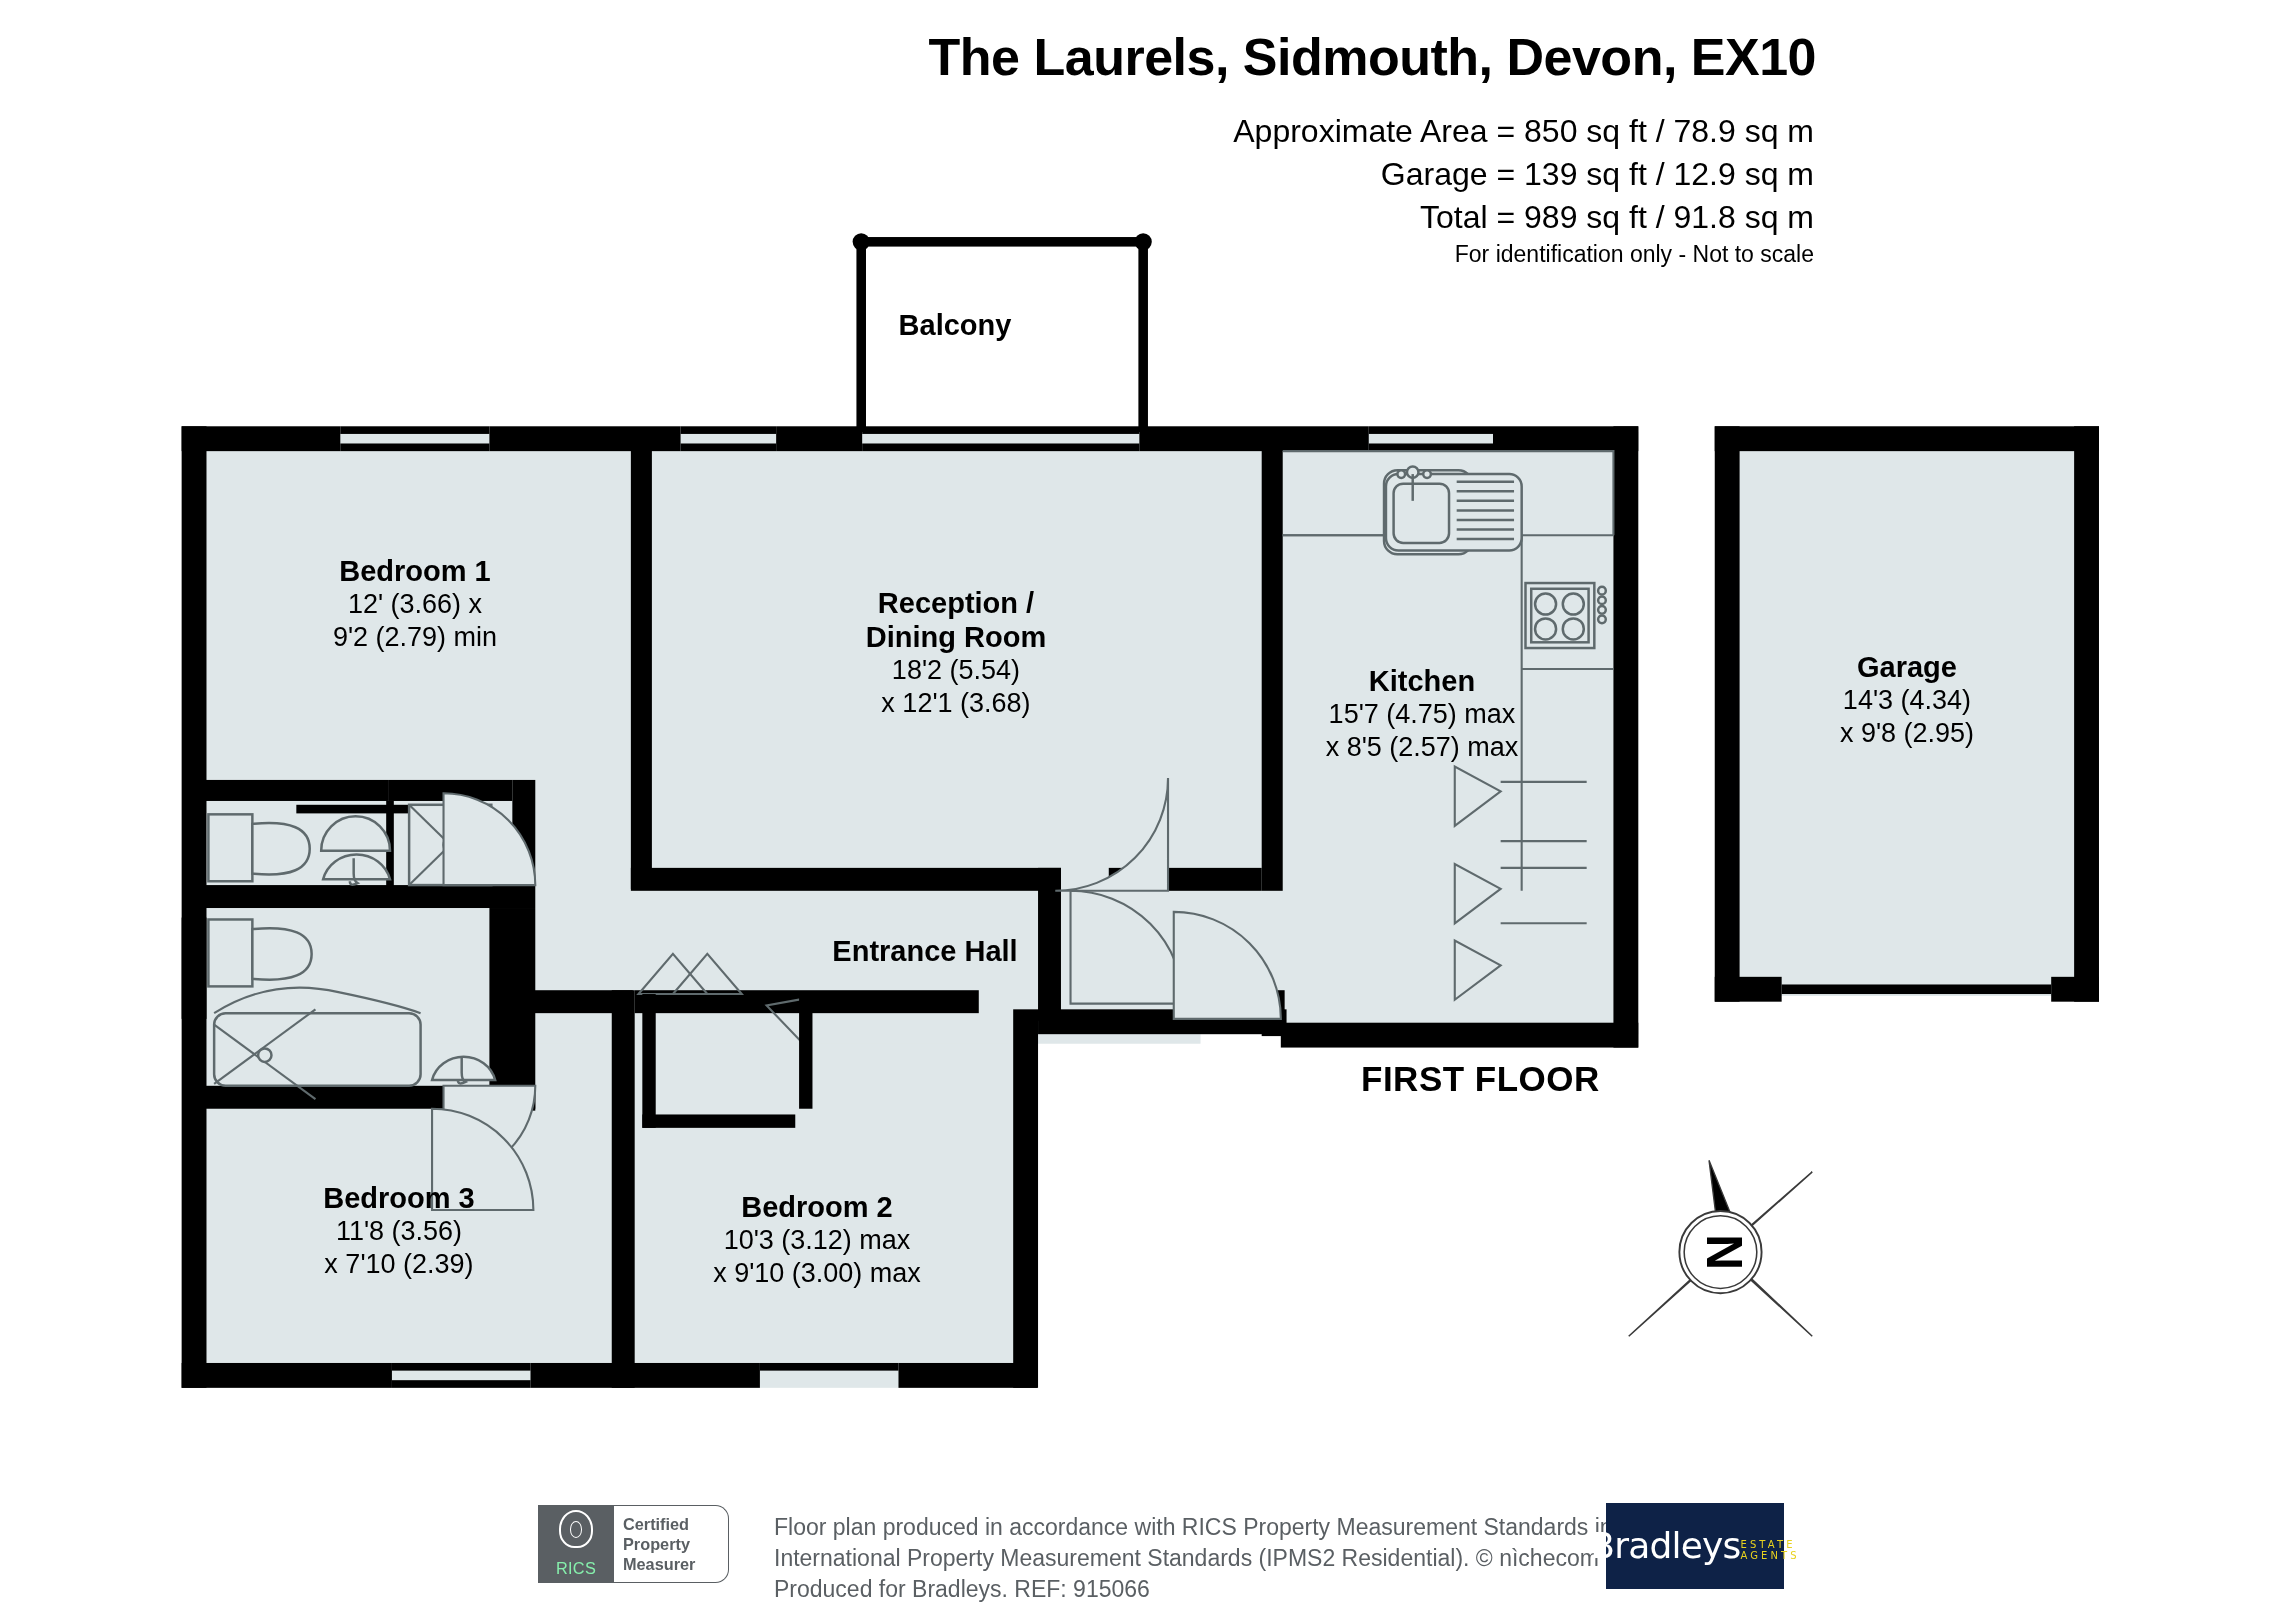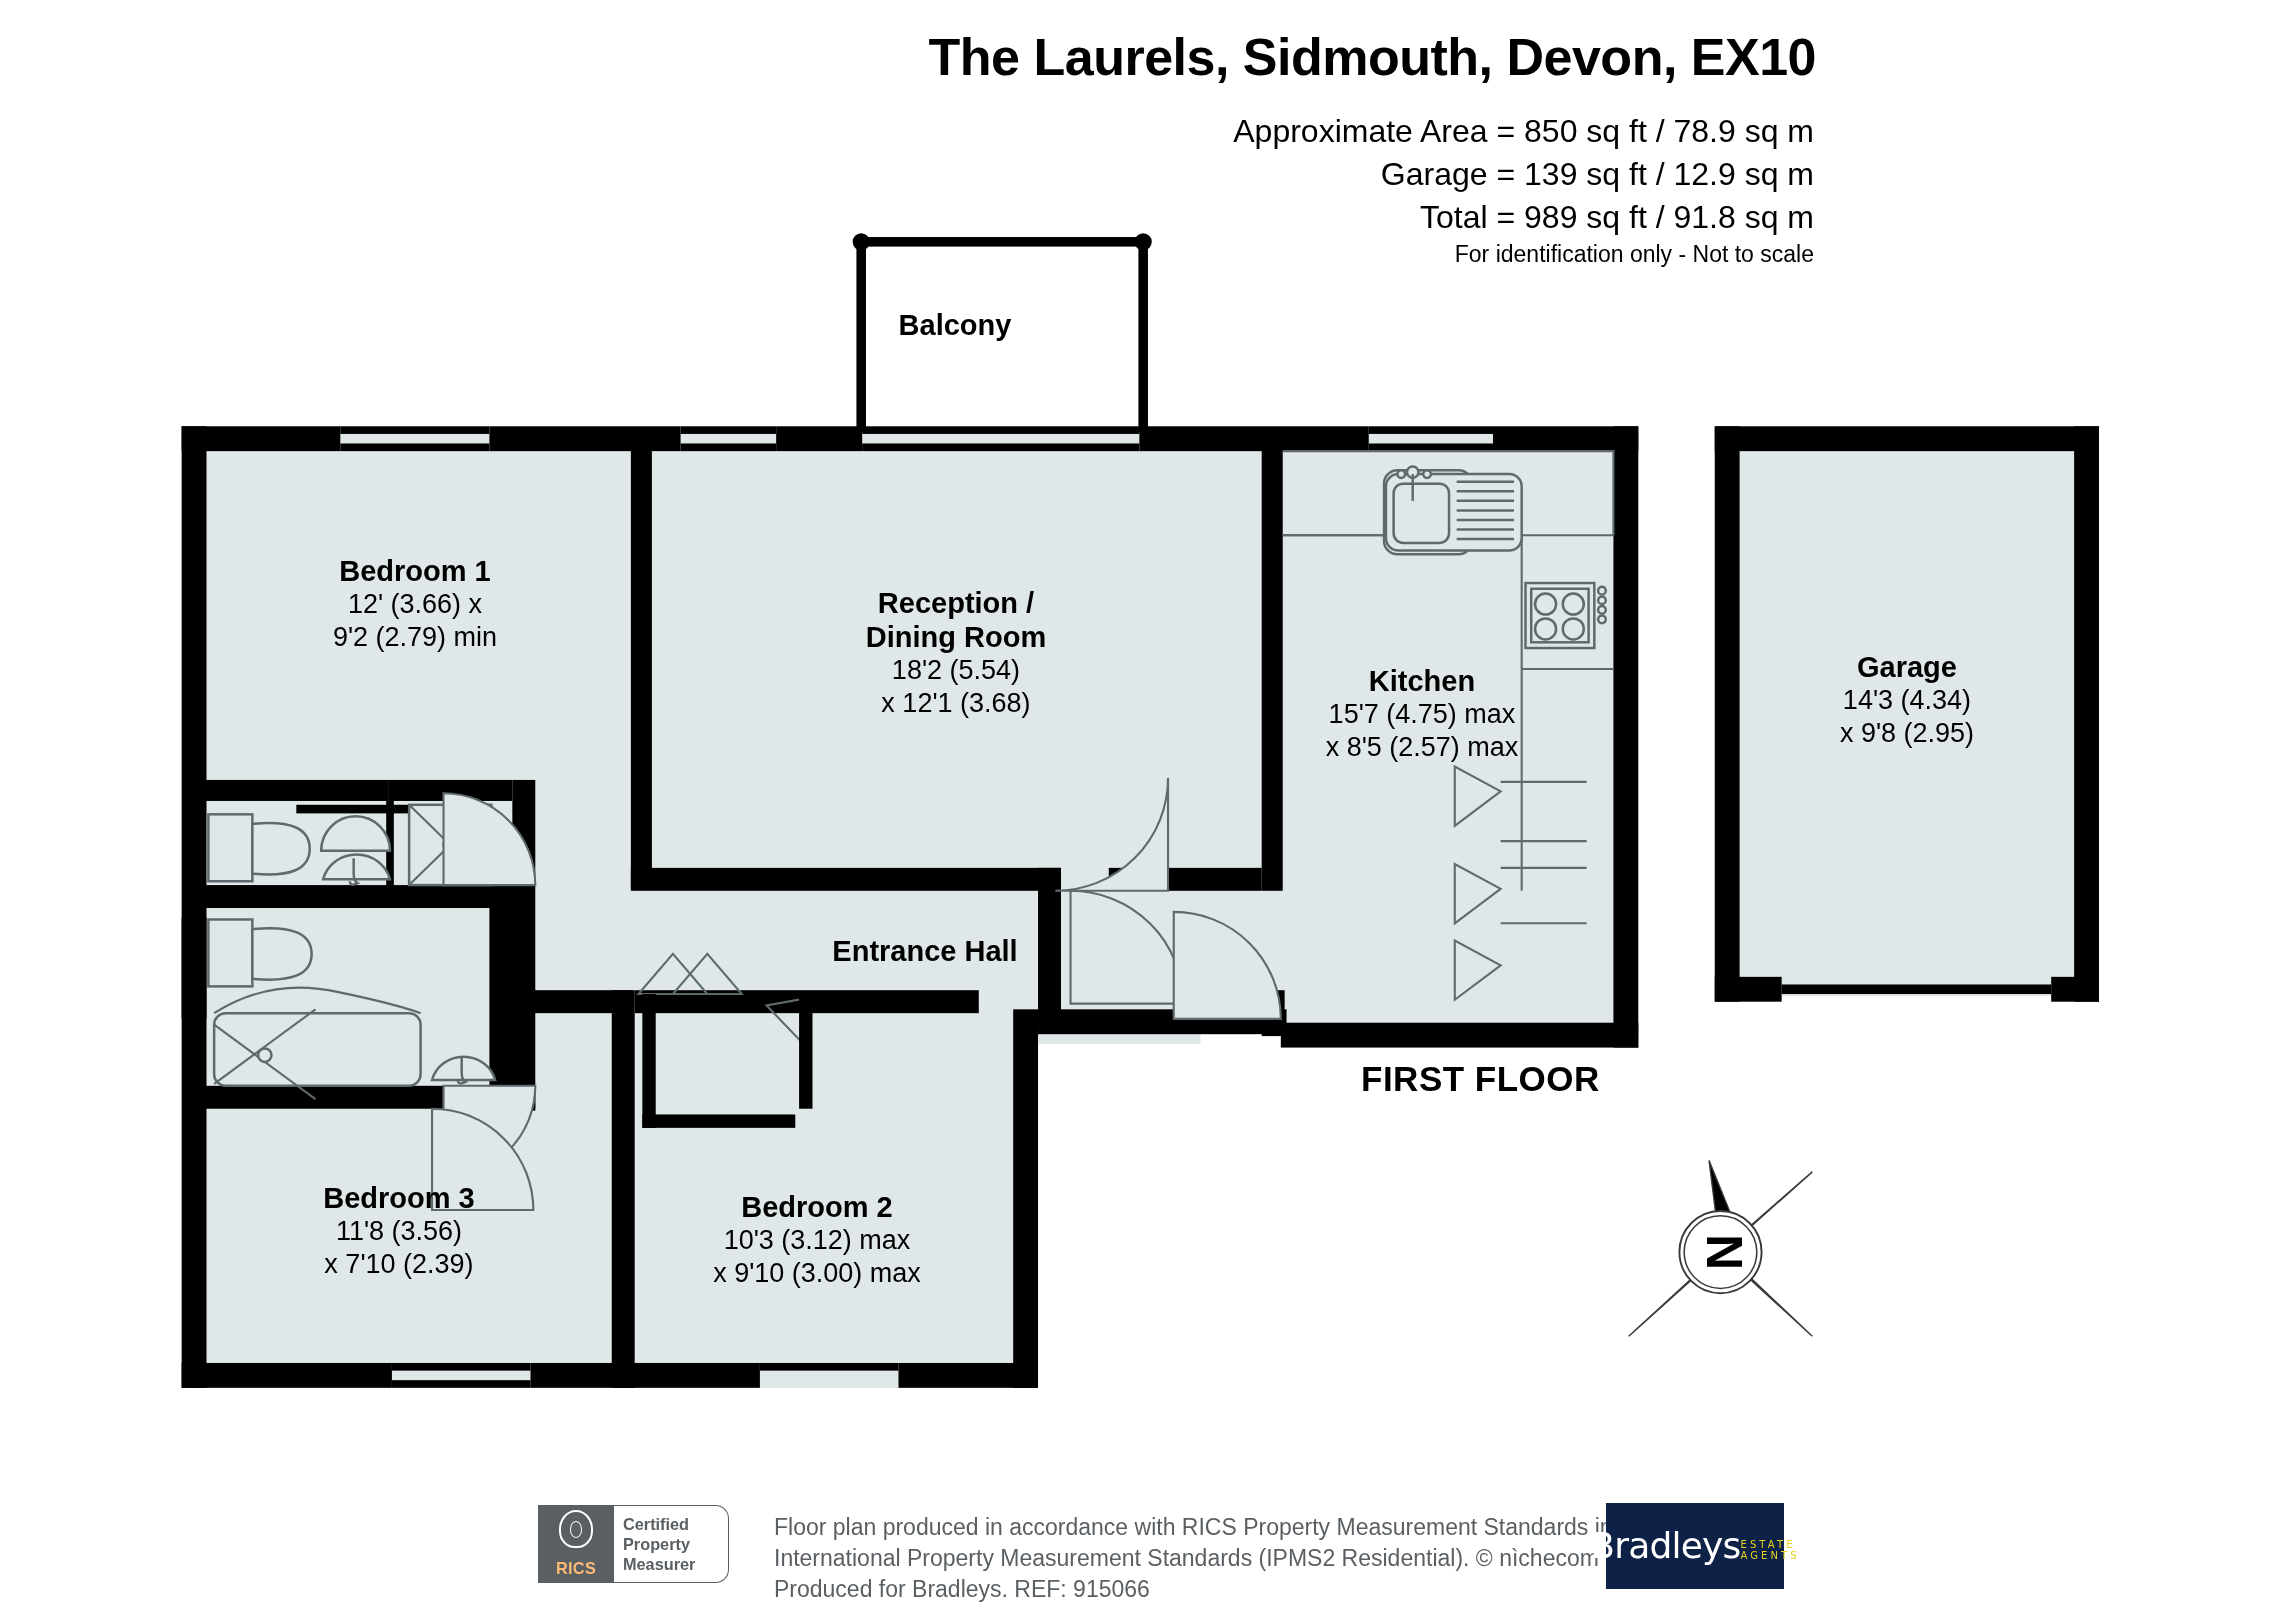--- a/index.html
+++ b/index.html
@@ -111,23 +111,23 @@
     position: absolute;
     left: 8.6px;
     top: 8.6px;
     width: 12.4px;
     height: 17px;
     border-radius: 50%;
     border: 1.9px solid #ffffff;
     box-sizing: border-box;
   }
   #rics-word {
-    color: #fdba74;
+    color: #86efac;
     font-size: 16.3px;
-    font-weight: bold;
+    font-weight: normal;
     letter-spacing: 0.3px;
     margin-top: 11px;
   }
   #rics-text-box {
     width: 115px;
     height: 78px;
     border: 1.9px solid #5a5f63;
     border-left: none;
     border-radius: 0 13.4px 13.4px 0;
     box-sizing: border-box;

